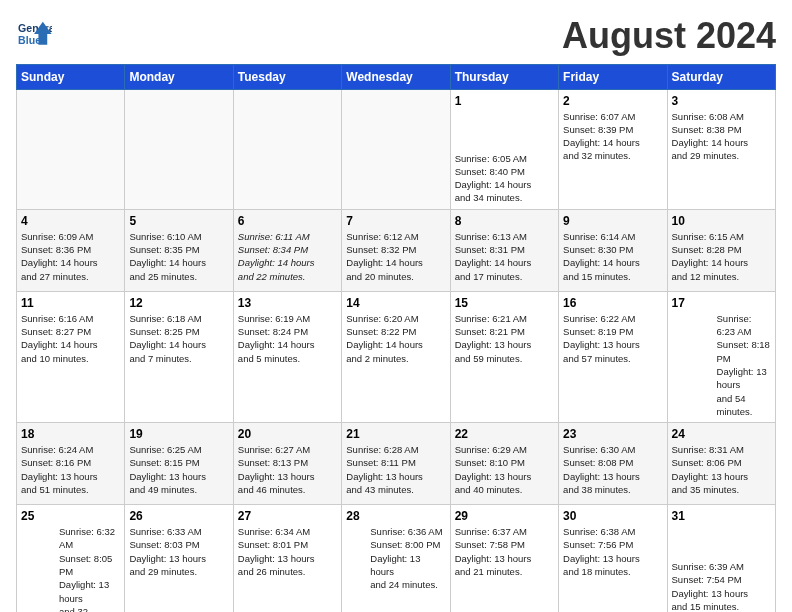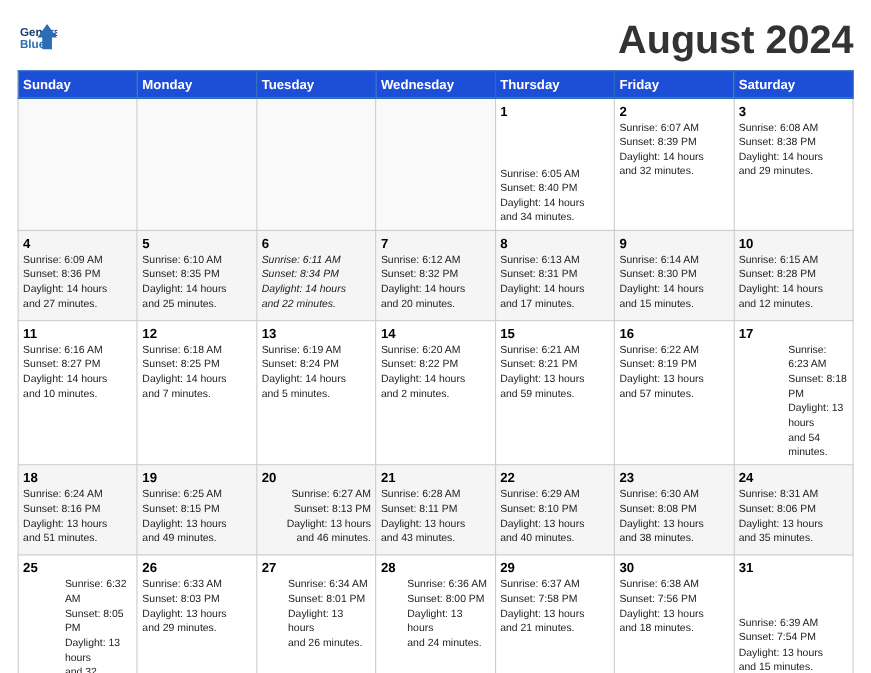--- a/index.html
+++ b/index.html
@@ -250,21 +250,21 @@
         </td>
         <td>
           <span class="day-number">19</span>
           <div class="day-content" style="white-space: pre-line;">Sunrise: 6:25 AM
 Sunset: 8:15 PM
 Daylight: 13 hours
 and 49 minutes.</div>
         </td>
         <td>
           <span class="day-number">20</span>
-          <div class="day-content" style="white-space: pre-line; text-align: right;">Sunrise: 6:27 AM
+          <div class="day-content" style="white-space: pre-line;">Sunrise: 6:27 AM
 Sunset: 8:13 PM
 Daylight: 13 hours
 and 46 minutes.</div>
         </td>
         <td>
           <span class="day-number">21</span>
           <div class="day-content" style="white-space: pre-line;">Sunrise: 6:28 AM
 Sunset: 8:11 PM
 Daylight: 13 hours
 and 43 minutes.</div>
@@ -301,21 +301,21 @@
         </td>
         <td>
           <span class="day-number">26</span>
           <div class="day-content" style="white-space: pre-line;">Sunrise: 6:33 AM
 Sunset: 8:03 PM
 Daylight: 13 hours
 and 29 minutes.</div>
         </td>
         <td>
           <span class="day-number">27</span>
-          <div class="day-content" style="white-space: pre-line; margin-left: 24px;">Sunrise: 6:34 AM
+          <div class="day-content" style="white-space: pre-line;">Sunrise: 6:34 AM
 Sunset: 8:01 PM
 Daylight: 13 hours
 and 26 minutes.</div>
         </td>
         <td>
           <span class="day-number">28</span>
           <div class="day-content" style="white-space: pre-line; margin-left: 24px;">Sunrise: 6:36 AM
 Sunset: 8:00 PM
 Daylight: 13 hours
 and 24 minutes.</div>

